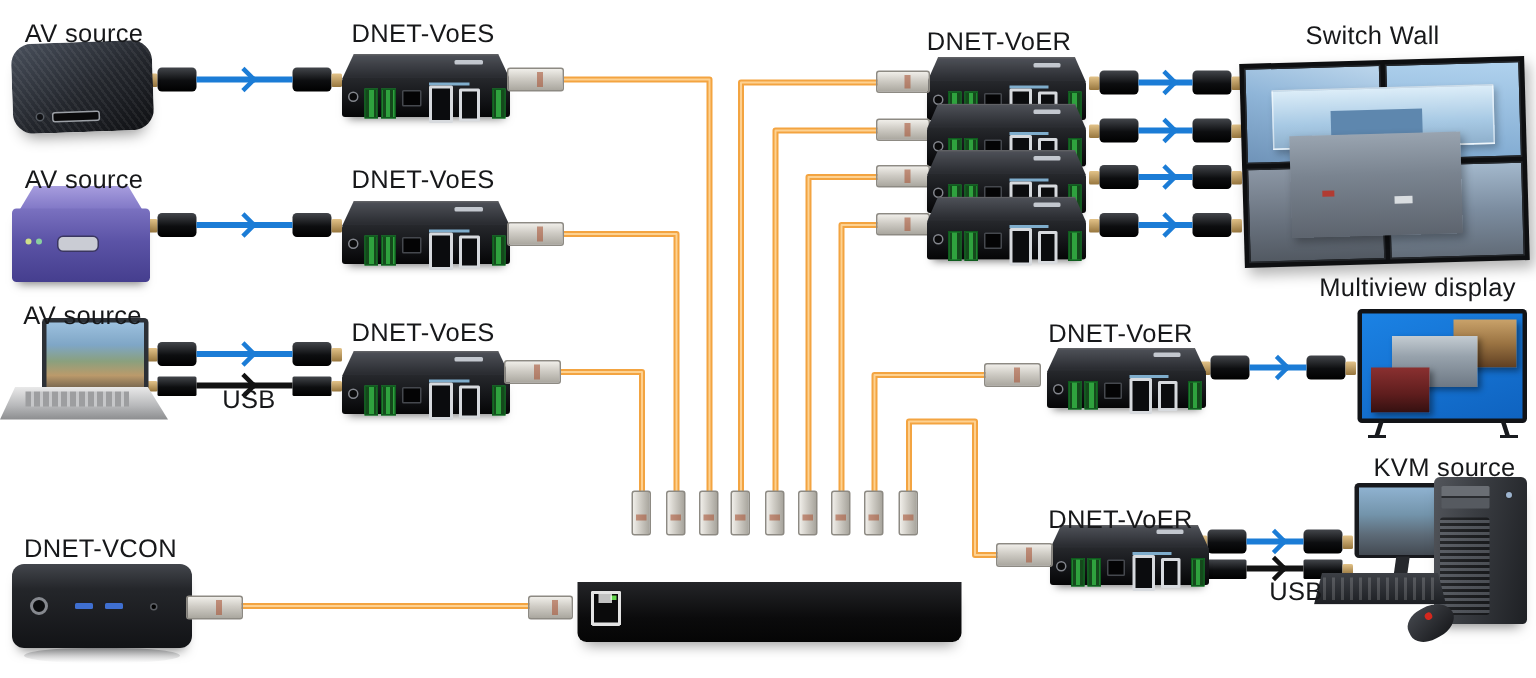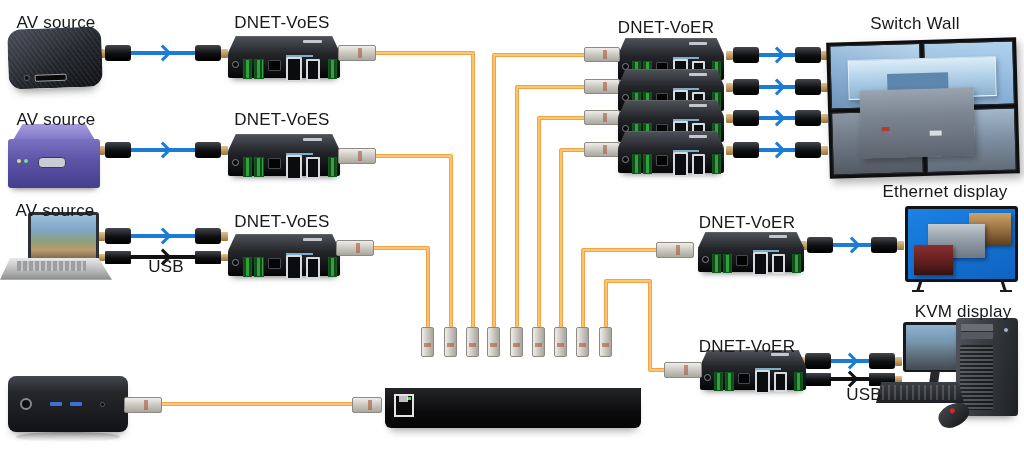--- a/index.html
+++ b/index.html
@@ -322,20 +322,21 @@
     <i class="term t1" style="top:55%"></i>
     <i class="term t2" style="top:55%"></i>
     <i class="hdmiport" style="top:58%"></i>
     <i class="strip" style="top:45%"></i>
     <i class="rj r1" style="top:50%"></i>
     <i class="rj r2" style="top:54%"></i>
     <i class="term t3" style="top:55%"></i>
   </div>
   <div class="rj45h" style="left:336px;top:240px"></div>
 
+  <div class="label" style="left:67px;top:356px">DNET-VCON</div>
   <div class="vcon">
     <i class="pwr"></i>
     <i class="usbp u1"></i>
     <i class="usbp u2"></i>
     <i class="jack"></i>
   </div>
   <div class="rj45h" style="left:124px;top:397px"></div>
   <div class="rj45h w30" style="left:352px;top:397px"></div>
 
   <div class="swfront">
@@ -495,21 +496,21 @@
   </div>
   <div class="hdmi" style="left:800px;top:234px;width:104px">
     <i class="tip"></i>
       <i class="plug"></i>
       <i class="wire">
         <i class="arrow"></i>
       </i>
       <i class="plug"></i>
       <i class="tip"></i>
   </div>
-  <div class="label" style="left:945px;top:182px">Ethernet display</div>
+  <div class="label" style="left:945px;top:182px">Multiview display</div>
   <div class="mvtv">
     <div class="mvscreen">
       <i class="mvi2"></i>
       <i class="mvi1"></i>
       <i class="mvi3"></i>
     </div>
   </div>
   <i class="mvfoot" style="left:918px;top:280px;transform:rotate(18deg)"></i>
   <i class="mvfoot" style="left:1002px;top:280px;transform:rotate(-18deg)"></i>
   <i class="mvpad" style="left:912px;top:290px"></i>
@@ -543,21 +544,21 @@
   <div class="hdmi usb" style="left:798px;top:368px;width:104px">
     <i class="tip"></i>
       <i class="plug"></i>
       <i class="wire">
         <i class="arrow"></i>
       </i>
       <i class="plug"></i>
       <i class="tip"></i>
   </div>
   <div class="label" style="left:864px;top:385px;z-index:7">USB</div>
-  <div class="label" style="left:963px;top:302px">KVM display</div>
+  <div class="label" style="left:963px;top:302px">KVM source</div>
   <div class="kvmmon">
     <i class="kmscreen"></i>
   </div>
   <i class="kmstand"></i>
   <i class="kmbase"></i>
   <div class="kvmtower">
     <i class="twrpwr"></i>
   </div>
   <div class="kvmkb"></div>
   <div class="kvmmouse"></div>

